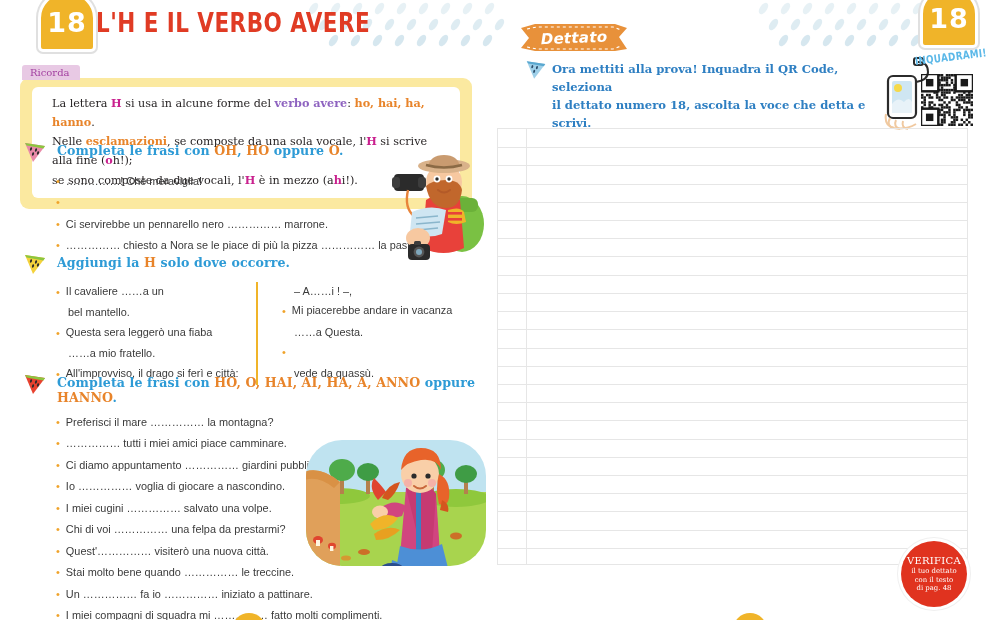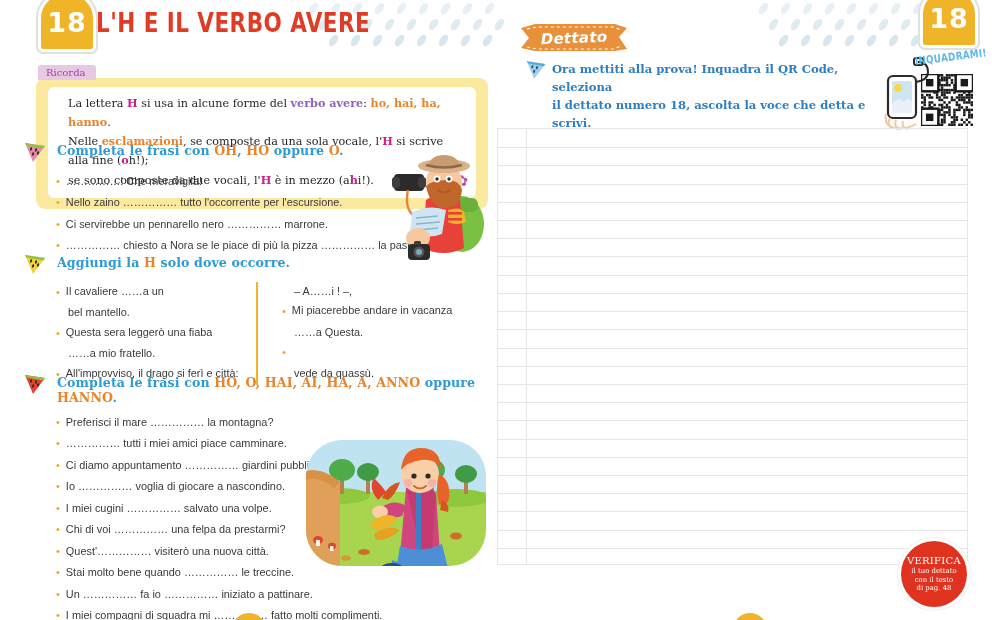--- a/index.html
+++ b/index.html
@@ -25,21 +25,21 @@
   #chapter-badge-right{left:920px;top:-12px;}
 
   .unit-title{
     position:absolute;left:96px;top:8px;color:#e03b24;
     font-size:26px;font-weight:bold;letter-spacing:.5px;
     font-family:"DejaVu Sans Condensed","DejaVu Sans",sans-serif;
     transform:scaleX(.92);transform-origin:left center;white-space:nowrap;
   }
 
   
-  .ricorda-wrap{position:absolute;left:36px;top:62px;width:452px;}
+  .ricorda-wrap{position:absolute;left:20px;top:62px;width:452px;}
   .ricorda-tab{
     display:inline-block;background:#e8c9e4;color:#a23fa0;
     font-size:10px;padding:2px 10px 2px 8px;border-radius:3px 3px 0 0;
     font-family:"DejaVu Serif",serif;position:relative;z-index:3;left:2px;
   }
   .ricorda-box{
     background:#fbe9a0;border-radius:9px;padding:9px 12px 11px 12px;
     margin-top:-2px;position:relative;
   }
   .ricorda-inner{
@@ -222,21 +222,20 @@
         <span>Completa le frasi con </span><span class="w2">OH</span><span>, </span><span class="w2">HO</span><span> oppure </span><span class="w2">O</span><span>.</span>
       </div>
     </div>
     <div class="items">
       <div class="item">
           <span class="bullet">•</span>
           <span class="txt">……………! Che meraviglia!</span>
         </div>
       <div class="item">
           <span class="bullet">•</span>
-          <span class="txt">Nello zaino …………… tutto l'occorrente per l'escursione.</span>
         </div>
       <div class="item">
           <span class="bullet">•</span>
           <span class="txt">Ci servirebbe un pennarello nero …………… marrone.</span>
         </div>
       <div class="item">
           <span class="bullet">•</span>
           <span class="txt">…………… chiesto a Nora se le piace di più la pizza …………… la pasta.</span>
         </div>
     </div>

